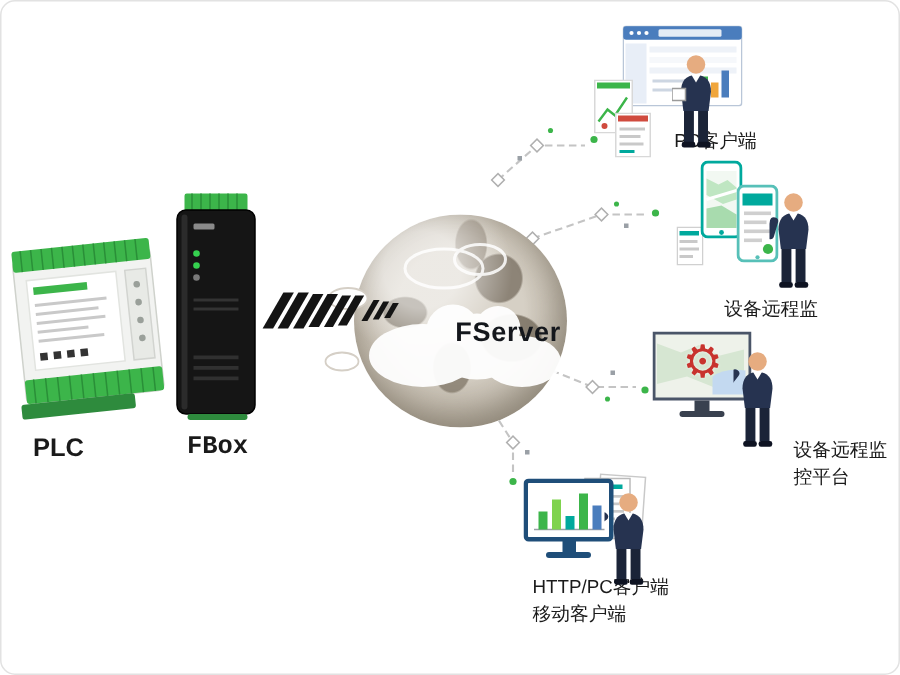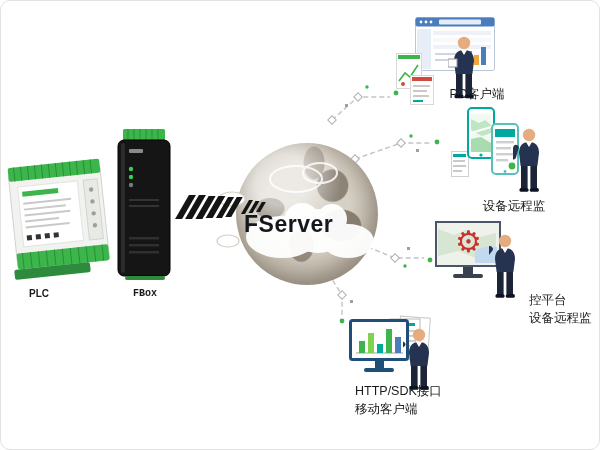--- a/index.html
+++ b/index.html
@@ -6,41 +6,41 @@
   html,body { background:#ffffff; font-family:"Liberation Sans","DejaVu Sans",sans-serif; }
   .frame {
     position:relative; width:600px; height:450px; background:#ffffff;
     border:1px solid #e2e2e2; border-radius:10px; overflow:hidden;
   }
   .abs { position:absolute; }
   .label {
     position:absolute; color:#1a1a1a; font-size:12.5px; line-height:1.45;
     white-space:nowrap;
   }
-  .label.bold { font-weight:bold; font-size:10px; }
+  .label.bold { font-weight:bold; font-size:17px; }
   .label.center { text-align:center; }
   
   .connectors { position:absolute; left:0; top:0; z-index:1; pointer-events:none; }
   
   .cloud-group { position:absolute; left:215px; top:136px; width:180px; height:158px; z-index:2; }
   .globe {
     position:absolute; left:20px; top:6px; width:142px; height:142px; border-radius:50%;
     background:
       radial-gradient(circle at 32% 26%, rgba(255,255,255,0.55) 0 18%, rgba(255,255,255,0) 42%),
       radial-gradient(ellipse at 24% 46%, #837a6c 0 9%, rgba(0,0,0,0) 10%),
       radial-gradient(ellipse at 68% 30%, #8d8477 0 11%, rgba(0,0,0,0) 12%),
       radial-gradient(ellipse at 74% 58%, #877e70 0 13%, rgba(0,0,0,0) 14%),
       radial-gradient(ellipse at 46% 72%, #938a7c 0 11%, rgba(0,0,0,0) 12%),
       radial-gradient(ellipse at 55% 14%, #9c9284 0 9%, rgba(0,0,0,0) 10%),
       radial-gradient(circle at 50% 45%, #d6d0c5 0 40%, #b3aa9c 72%, #8e8578 100%);
     box-shadow: inset -6px -8px 18px rgba(90,82,70,0.35);
   }
   .fserver-label {
-    position:absolute; left:28px; top:74px; width:130px; text-align:left; z-index:3;
-    font-size:23px; font-weight:bold; color:#14171c; letter-spacing:0.5px;
+    position:absolute; left:28px; top:74px; width:130px; text-align:right; z-index:3;
+    font-size:18px; font-weight:bold; color:#14171c; letter-spacing:0.5px;
   }
   
   .arrow { position:absolute; left:181px; top:192px; height:28px; display:flex; align-items:center; z-index:3; }
   .stripe { background:#141414; transform:skewX(-30deg); margin-right:3px; }
   
   .plc-group { position:absolute; left:6px; top:152px; z-index:3; transform:rotate(-6deg); }
   .fbox-group { position:absolute; left:112px; top:126px; z-index:3; }
   .client { position:absolute; z-index:3; }
   .gear {
     position:absolute; z-index:4; color:#c8332e; font-size:30px; line-height:1;
@@ -300,22 +300,22 @@
       <path d="M16 15 c-7 0 -10 4.5 -10 11 l1.6 13 h16.8 l1.6 -13 c0 -6.5 -3 -11 -10 -11z" fill="#263350"></path>
       <path d="M13 15 l3 5 3 -5 z" fill="#ffffff"></path>
       <rect x="0" y="14" width="5.5" height="15" rx="2.7" fill="#263350" transform="rotate(38 3 14)"></rect>
       <rect x="8" y="39" width="6.6" height="22" fill="#1b2438"></rect>
       <rect x="17.4" y="39" width="6.6" height="22" fill="#1b2438"></rect>
       <rect x="6.5" y="61" width="9" height="3.8" rx="1.5" fill="#0e1322"></rect>
       <rect x="16.8" y="61" width="9" height="3.8" rx="1.5" fill="#0e1322"></rect>
     </svg>
   </div>
   <div class="label" style="left:528px; top:290px; width:70px; white-space:normal;">
+    <span style="display:block;">设备远程监</span>
     <span style="display:block;">控平台</span>
-    <span style="display:block;">设备远程监</span>
   </div>
 
   <div class="client" style="left:348px; top:312px;">
     <svg class="abs" style="left:38px; top:2px;" width="46" height="48">
       <g transform="rotate(4 25 22)">
         <rect x="12" y="2" width="30" height="40" fill="#ffffff" stroke="#c9c9c9"></rect>
       </g>
       <rect x="3" y="4" width="30" height="40" fill="#ffffff" stroke="#bbbbbb"></rect>
       <rect x="6" y="8" width="22" height="3" fill="#00a99d"></rect>
       <rect x="6" y="15" width="24" height="1.8" fill="#c9c9c9"></rect>
@@ -340,17 +340,17 @@
       <path d="M16 15 c-7 0 -10 4.5 -10 11 l1.6 13 h16.8 l1.6 -13 c0 -6.5 -3 -11 -10 -11z" fill="#263350"></path>
       <path d="M13 15 l3 5 3 -5 z" fill="#ffffff"></path>
       <rect x="-1" y="16" width="5.5" height="15" rx="2.7" fill="#263350" transform="rotate(55 2 16)"></rect>
       <rect x="8" y="39" width="6.6" height="20" fill="#1b2438"></rect>
       <rect x="17.4" y="39" width="6.6" height="20" fill="#1b2438"></rect>
       <rect x="6.5" y="59" width="9" height="3.8" rx="1.5" fill="#0e1322"></rect>
       <rect x="16.8" y="59" width="9" height="3.8" rx="1.5" fill="#0e1322"></rect>
     </svg>
   </div>
   <div class="label" style="left:354px; top:381px; width:120px; white-space:normal;">
-    <span style="display:block;">HTTP/SDK接口</span>
+    <span style="display:block;">HTTP/PC客户端</span>
     <span style="display:block;">移动客户端</span>
   </div>
 
 </div>
 
 </body></html>

